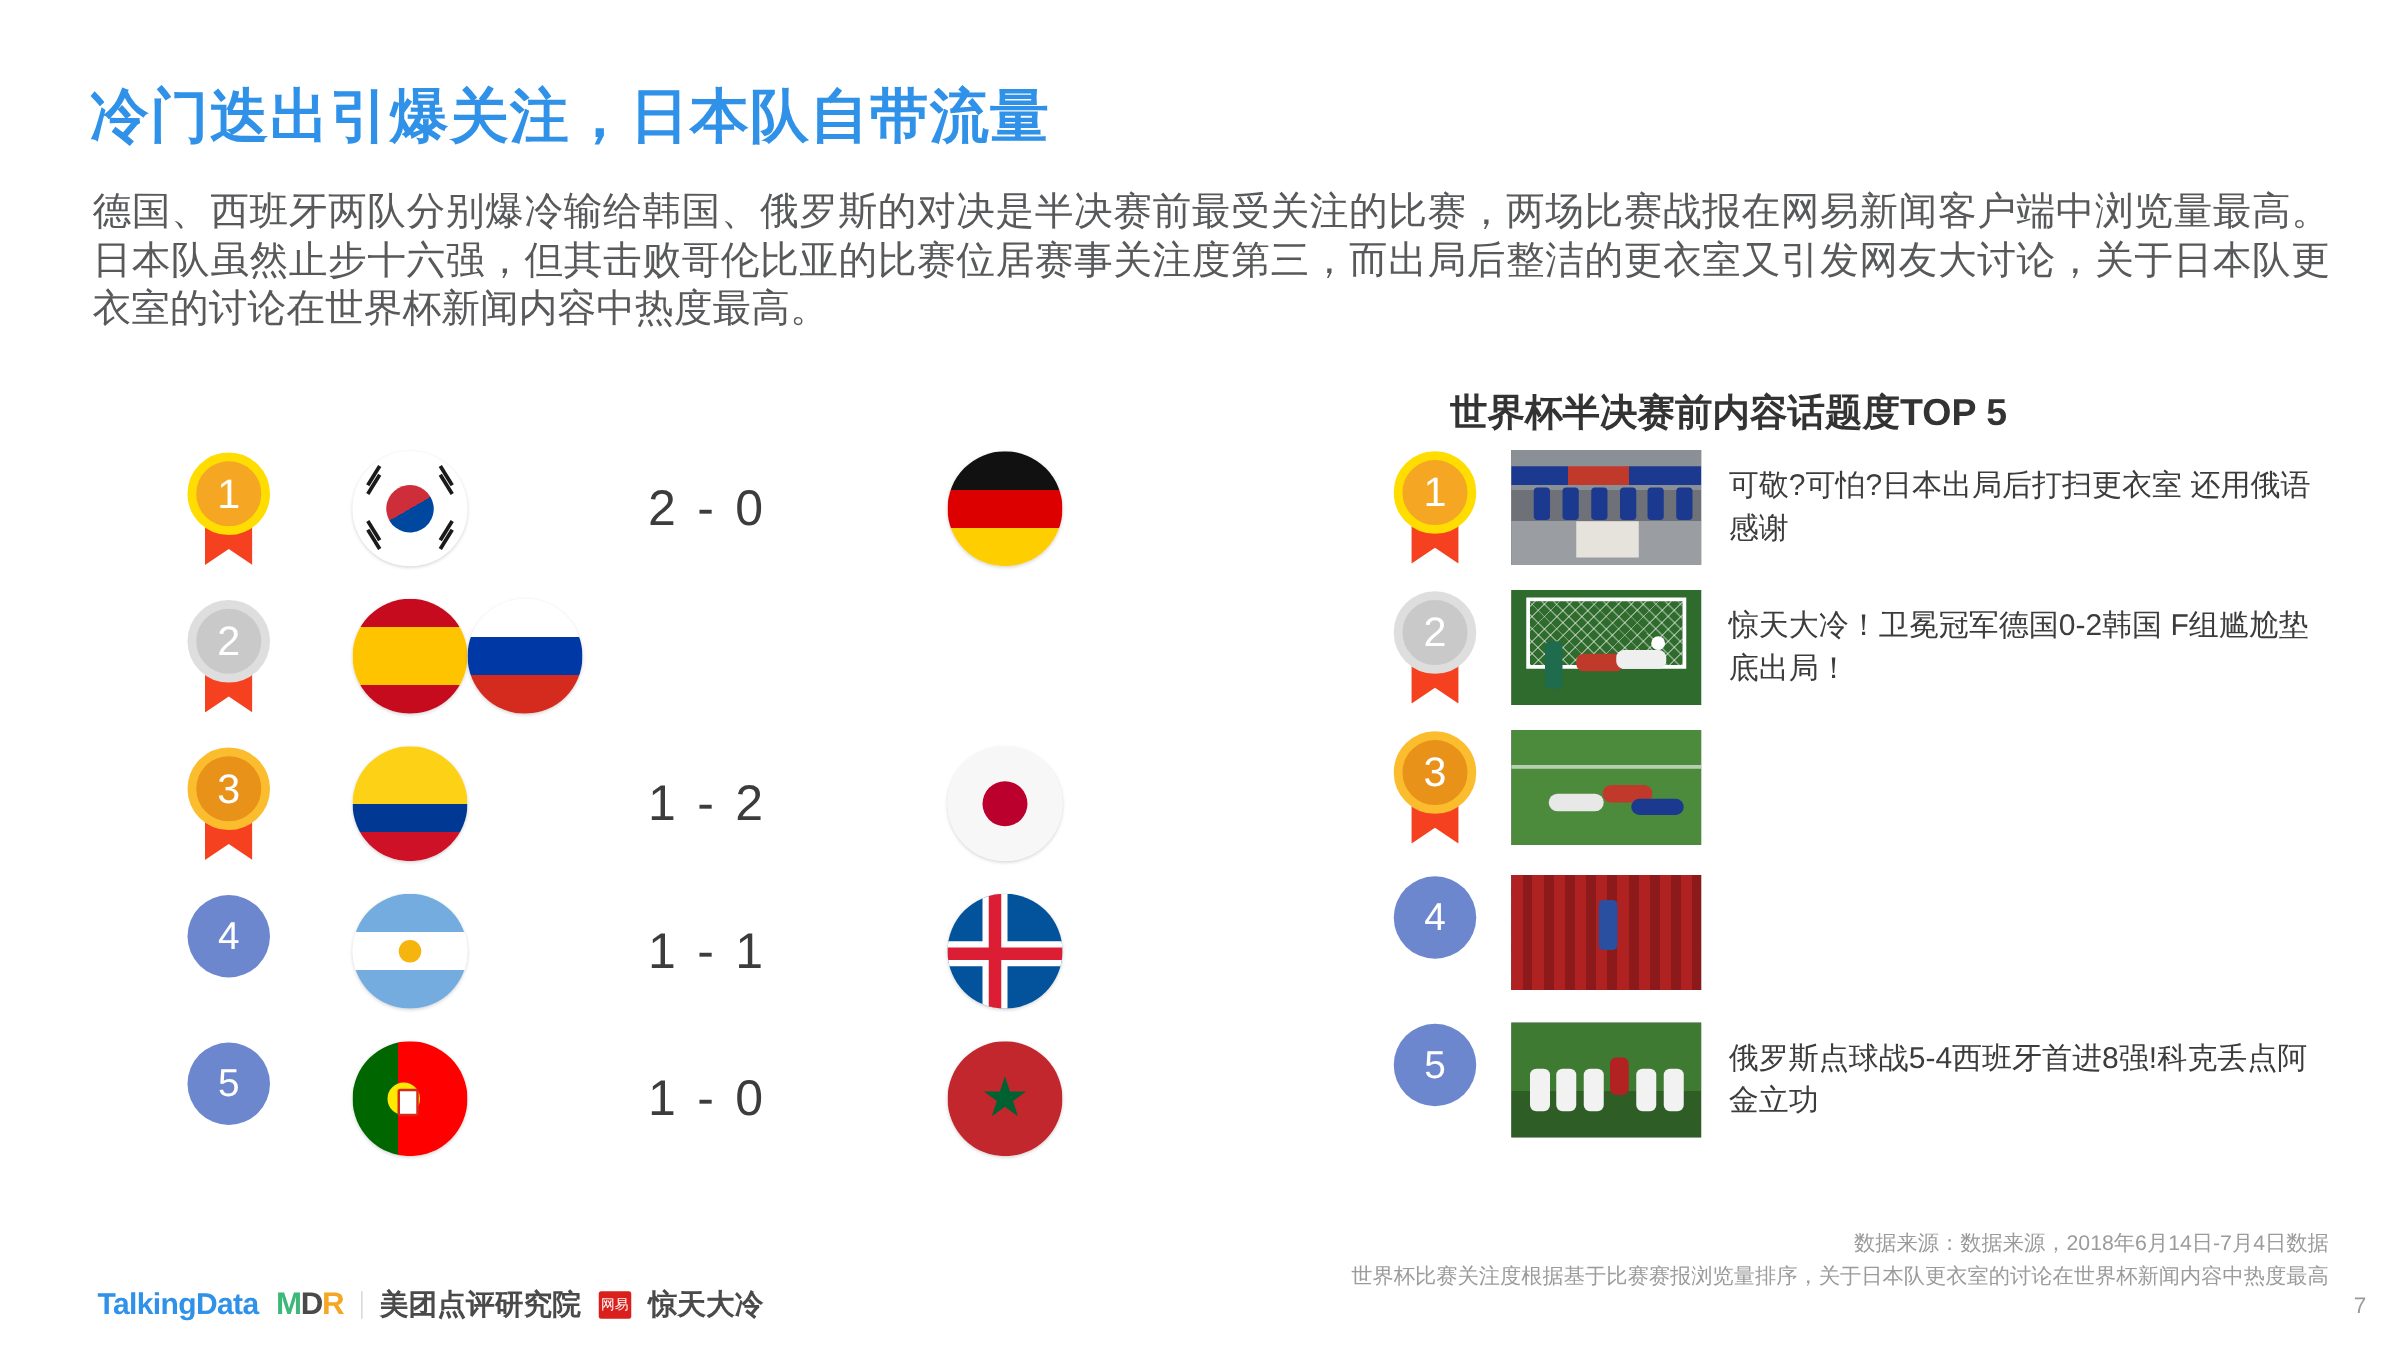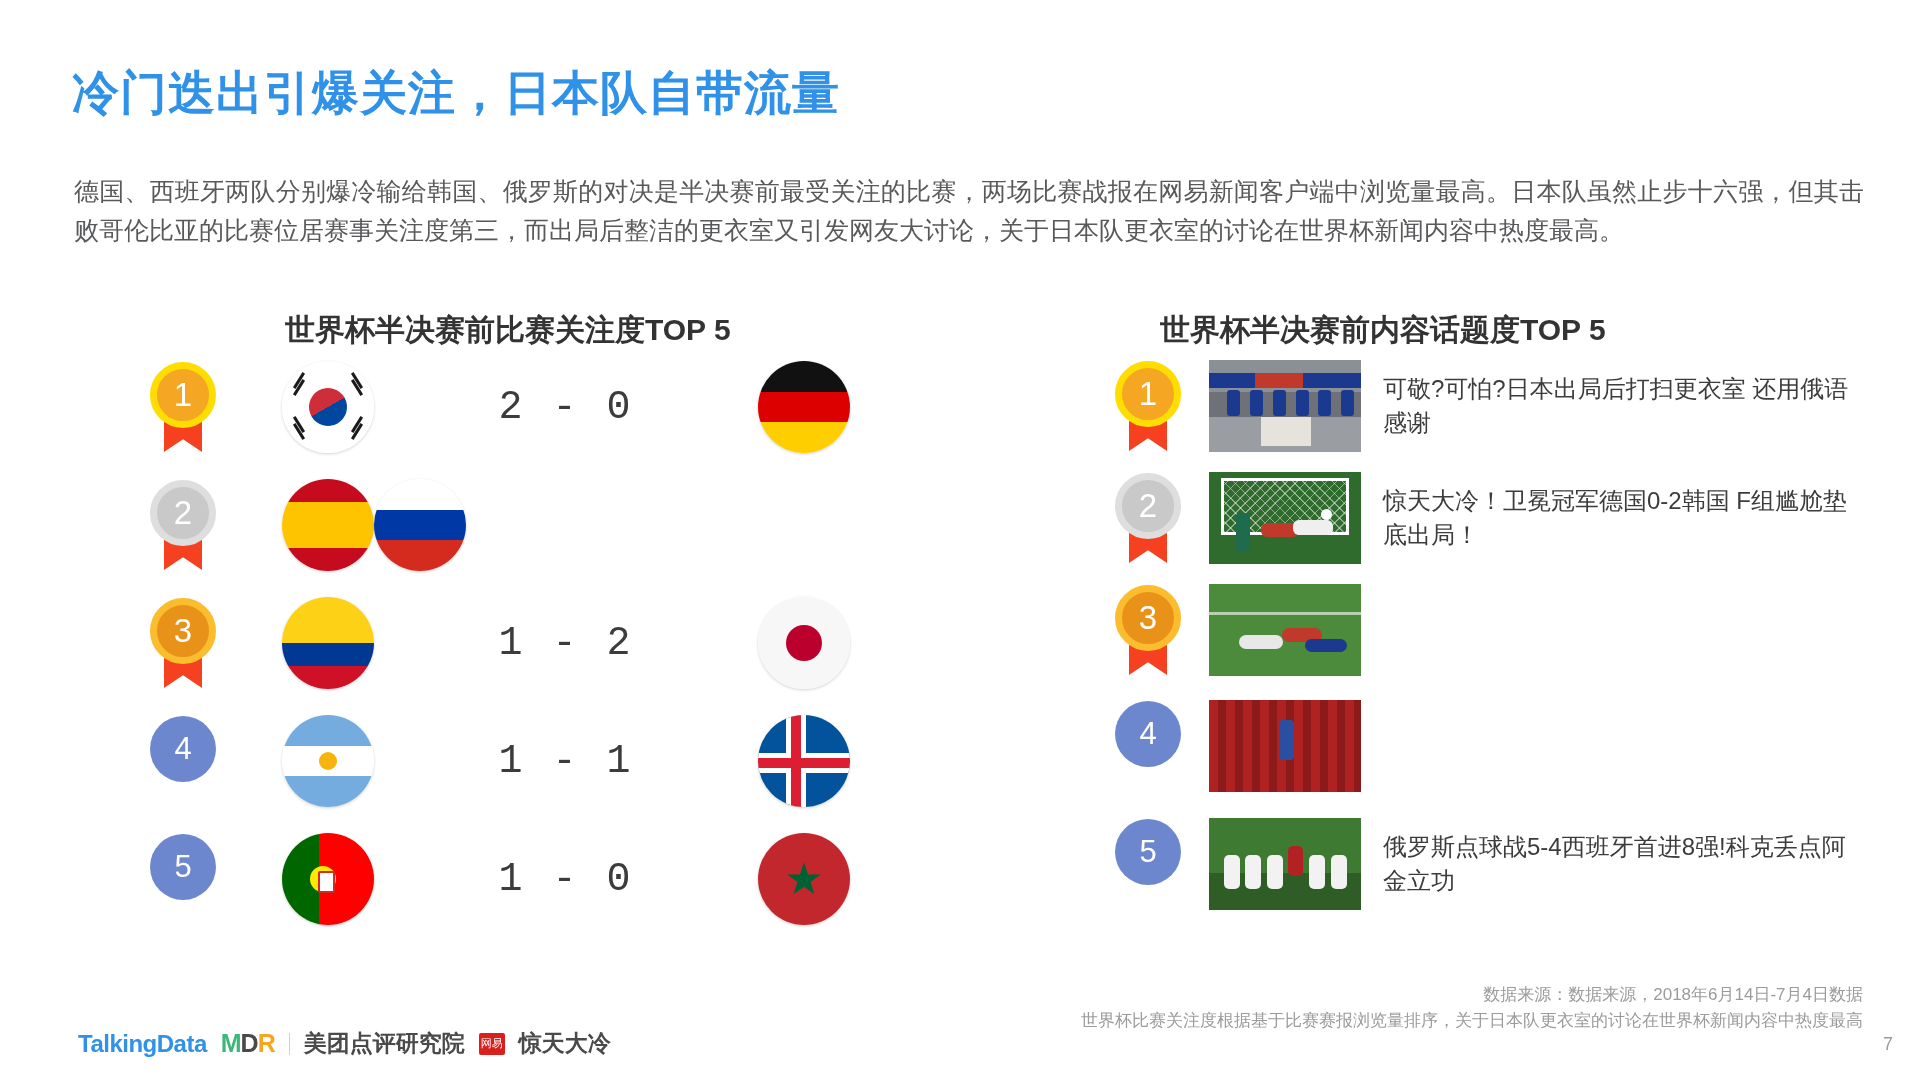--- a/index.html
+++ b/index.html
@@ -11,23 +11,24 @@
   }
   .slide { position: relative; width: 1921px; height: 878px; background:#fff; }
 
   
   .title {
     position: absolute; left: 72px; top: 62px;
     font-size: 47px; font-weight: bold; color: #2f91e8;
     letter-spacing: 1px; white-space: nowrap;
   }
   .intro {
-    position: absolute; left: 74px; top: 172px; width: 1790px;
-    font-size: 25px; line-height: 39px; color: #58595b;
+    position: absolute; left: 74px; top: 152px; width: 1790px;
+    font-size: 31px; line-height: 39px; color: #58595b;
     text-align: justify;
+    font-family: Liberation Mono, monospace;
   }
 
   
   .sec-title {
     position: absolute; font-size: 30px; font-weight: bold; color: #333333;
     white-space: nowrap;
   }
   .sec-title.left  { left: 285px; top: 310px; }
   .sec-title.right { left: 1160px; top: 310px; }
 
@@ -58,21 +59,21 @@
   .flag {
     width: 92px; height: 92px; border-radius: 50%; overflow: hidden;
     position: relative; flex: none;
     box-shadow: 0 1px 3px rgba(0,0,0,0.18);
   }
   .score-box {
     flex: 1; text-align: center; position: relative;
   }
   .score {
     font-size: 40px; color: #3c3c3c; letter-spacing: 3px;
-    font-family: Liberation Mono, monospace;
+    font-family: Liberation Sans, sans-serif;
   }
   .score-note {
     font-size: 21px; color: #3c3c3c; margin-top: -2px;
     font-family: "DejaVu Sans", sans-serif;
   }
 
   
   .news-row {
     position: absolute; left: 1115px; width: 740px; height: 112px;
     display: flex; align-items: center;
@@ -177,21 +178,20 @@
   .t5 .r { position:absolute; top:30%; width:15px; height:30px; background:#b22222; border-radius:5px;}
 </style>
 </head>
 <body>
 
 <div class="slide">
 
   <div class="title">冷门迭出引爆关注，日本队自带流量</div>
   <div class="intro">德国、西班牙两队分别爆冷输给韩国、俄罗斯的对决是半决赛前最受关注的比赛，两场比赛战报在网易新闻客户端中浏览量最高。日本队虽然止步十六强，但其击败哥伦比亚的比赛位居赛事关注度第三，而出局后整洁的更衣室又引发网友大讨论，关于日本队更衣室的讨论在世界杯新闻内容中热度最高。</div>
 
-  <div class="sec-title left">世界杯半决赛前比赛关注度TOP 5</div>
   <div class="sec-title right">世界杯半决赛前内容话题度TOP 5</div>
 
   <div id="left-rows">
       <div class="match-row" style="top: 348px;">
         <div class="medal-wrap">
           <div class="medal-circle gold">1</div>
           <div class="ribbon"></div>
         </div>
         <div class="flag" style="margin-left:56px">
           <div class="f-korea" style="position:absolute;inset:0">

